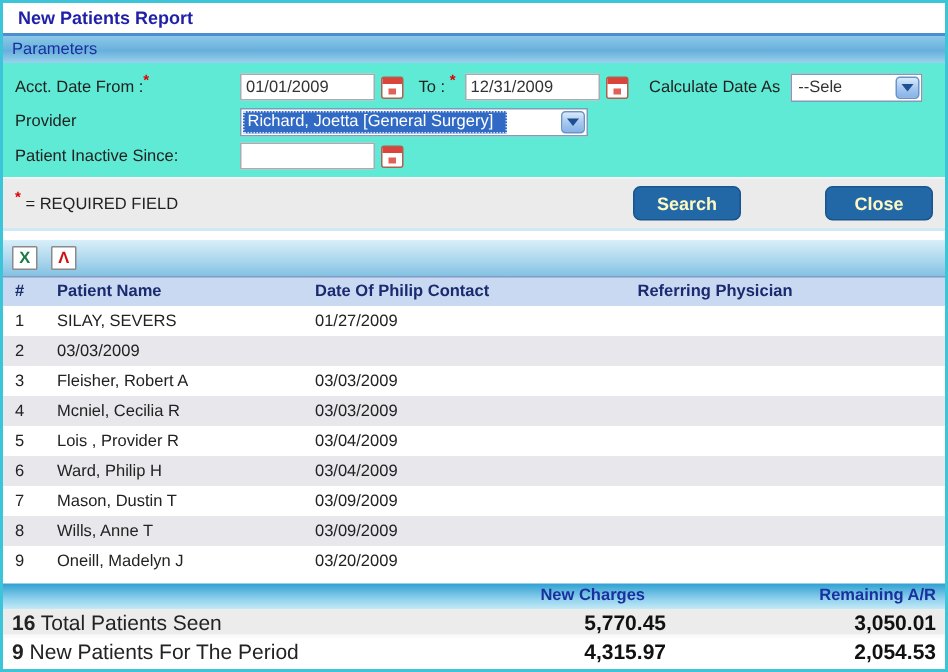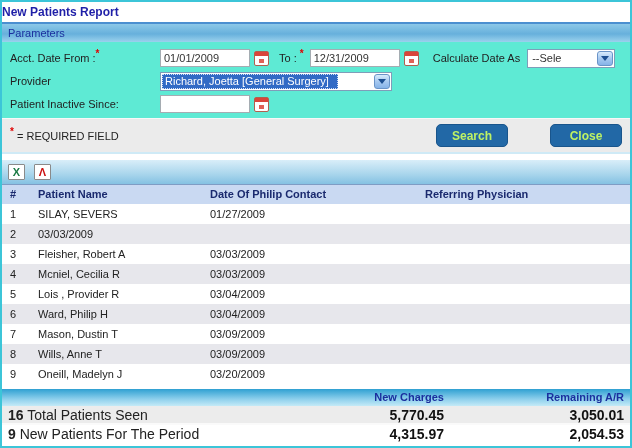--- a/index.html
+++ b/index.html
@@ -11,21 +11,21 @@
     background: #fff;
     overflow: hidden;
     position: relative;
   }
 
   .title-bar {
     height: 22px; line-height: 20px;
     background: #fff;
     border-bottom: 2px solid #4b8fd0;
     color: #1f1fa8; font-size: 12px; font-weight: bold;
-    padding-left: 0;
+    padding-left: 10px;
   }
 
   .section-bar {
     height: 18px; line-height: 18px;
     background: linear-gradient(180deg, #8cc8e8 0%, #67b0dc 55%, #9bd2ed 100%);
     color: #1b2f9e; font-size: 11px; font-weight: normal;
     padding-left: 6px;
   }
 
   .params-body { background: #5eead4; height: 76px; padding-top: 5px; }
@@ -74,26 +74,26 @@
 
   .actions-bar {
     height: 34px; background: #ebebeb;
     border-top: 1px solid #f8f8f8;
     display: flex; align-items: center;
     padding: 0 8px; font-size: 11px; color: #222; gap: 40px;
   }
   .required-note { flex: 1; }
   .btn {
     height: 23px; min-width: 72px;
-    background: #2268a6; color: #bef264;
+    background: #2268a6; color: #fef9c3;
     font-family: "Liberation Sans", sans-serif; font-size: 12px; font-weight: bold;
     border: 1px solid #19558c; border-radius: 5px;
     cursor: pointer; padding: 0 12px;
   }
-  .btn + .btn { margin-left: 2px; }
+  .btn + .btn { margin-left: 16px; }
 
   .separator-blue { height: 2px; background: #cfeaf6; }
   .separator-white { height: 6px; background: #fff; }
 
   .toolbar {
     height: 24px;
     background: linear-gradient(180deg, #d9eef9 0%, #a8d5ec 60%, #84c1e2 100%);
     display: flex; align-items: center; padding-left: 6px;
   }
   .file-icon {
@@ -121,20 +121,21 @@
   .grid-body .trow.even { background: #e7e7ec; }
   .grid-body .trow.odd  { background: #ffffff; }
 
   .totals-gap { height: 5px; background: #fff; }
   .totals-header {
     display: grid; grid-template-columns: 1fr 150px 180px;
     height: 17px; line-height: 17px;
     background: linear-gradient(180deg, #2fa0d2 0%, #8fd0ec 60%, #c4eaf7 100%);
     font-size: 11px; font-weight: bold; color: #1b2f9e;
     padding: 0 6px;
+    gap: 14px;
   }
   .totals-header .num-col { text-align: right; }
   .totals-row {
     display: grid; grid-template-columns: 1fr 150px 180px;
     height: 19px; line-height: 19px;
     font-size: 14px; color: #222; padding: 0 6px;
   }
   .totals-row .num-col { text-align: right; font-weight: bold; color: #111; }
   .totals-row.r1 { background: #ececec; border-bottom: 2px solid #fafafa; }
   .totals-row.r2 { background: #fff; }

